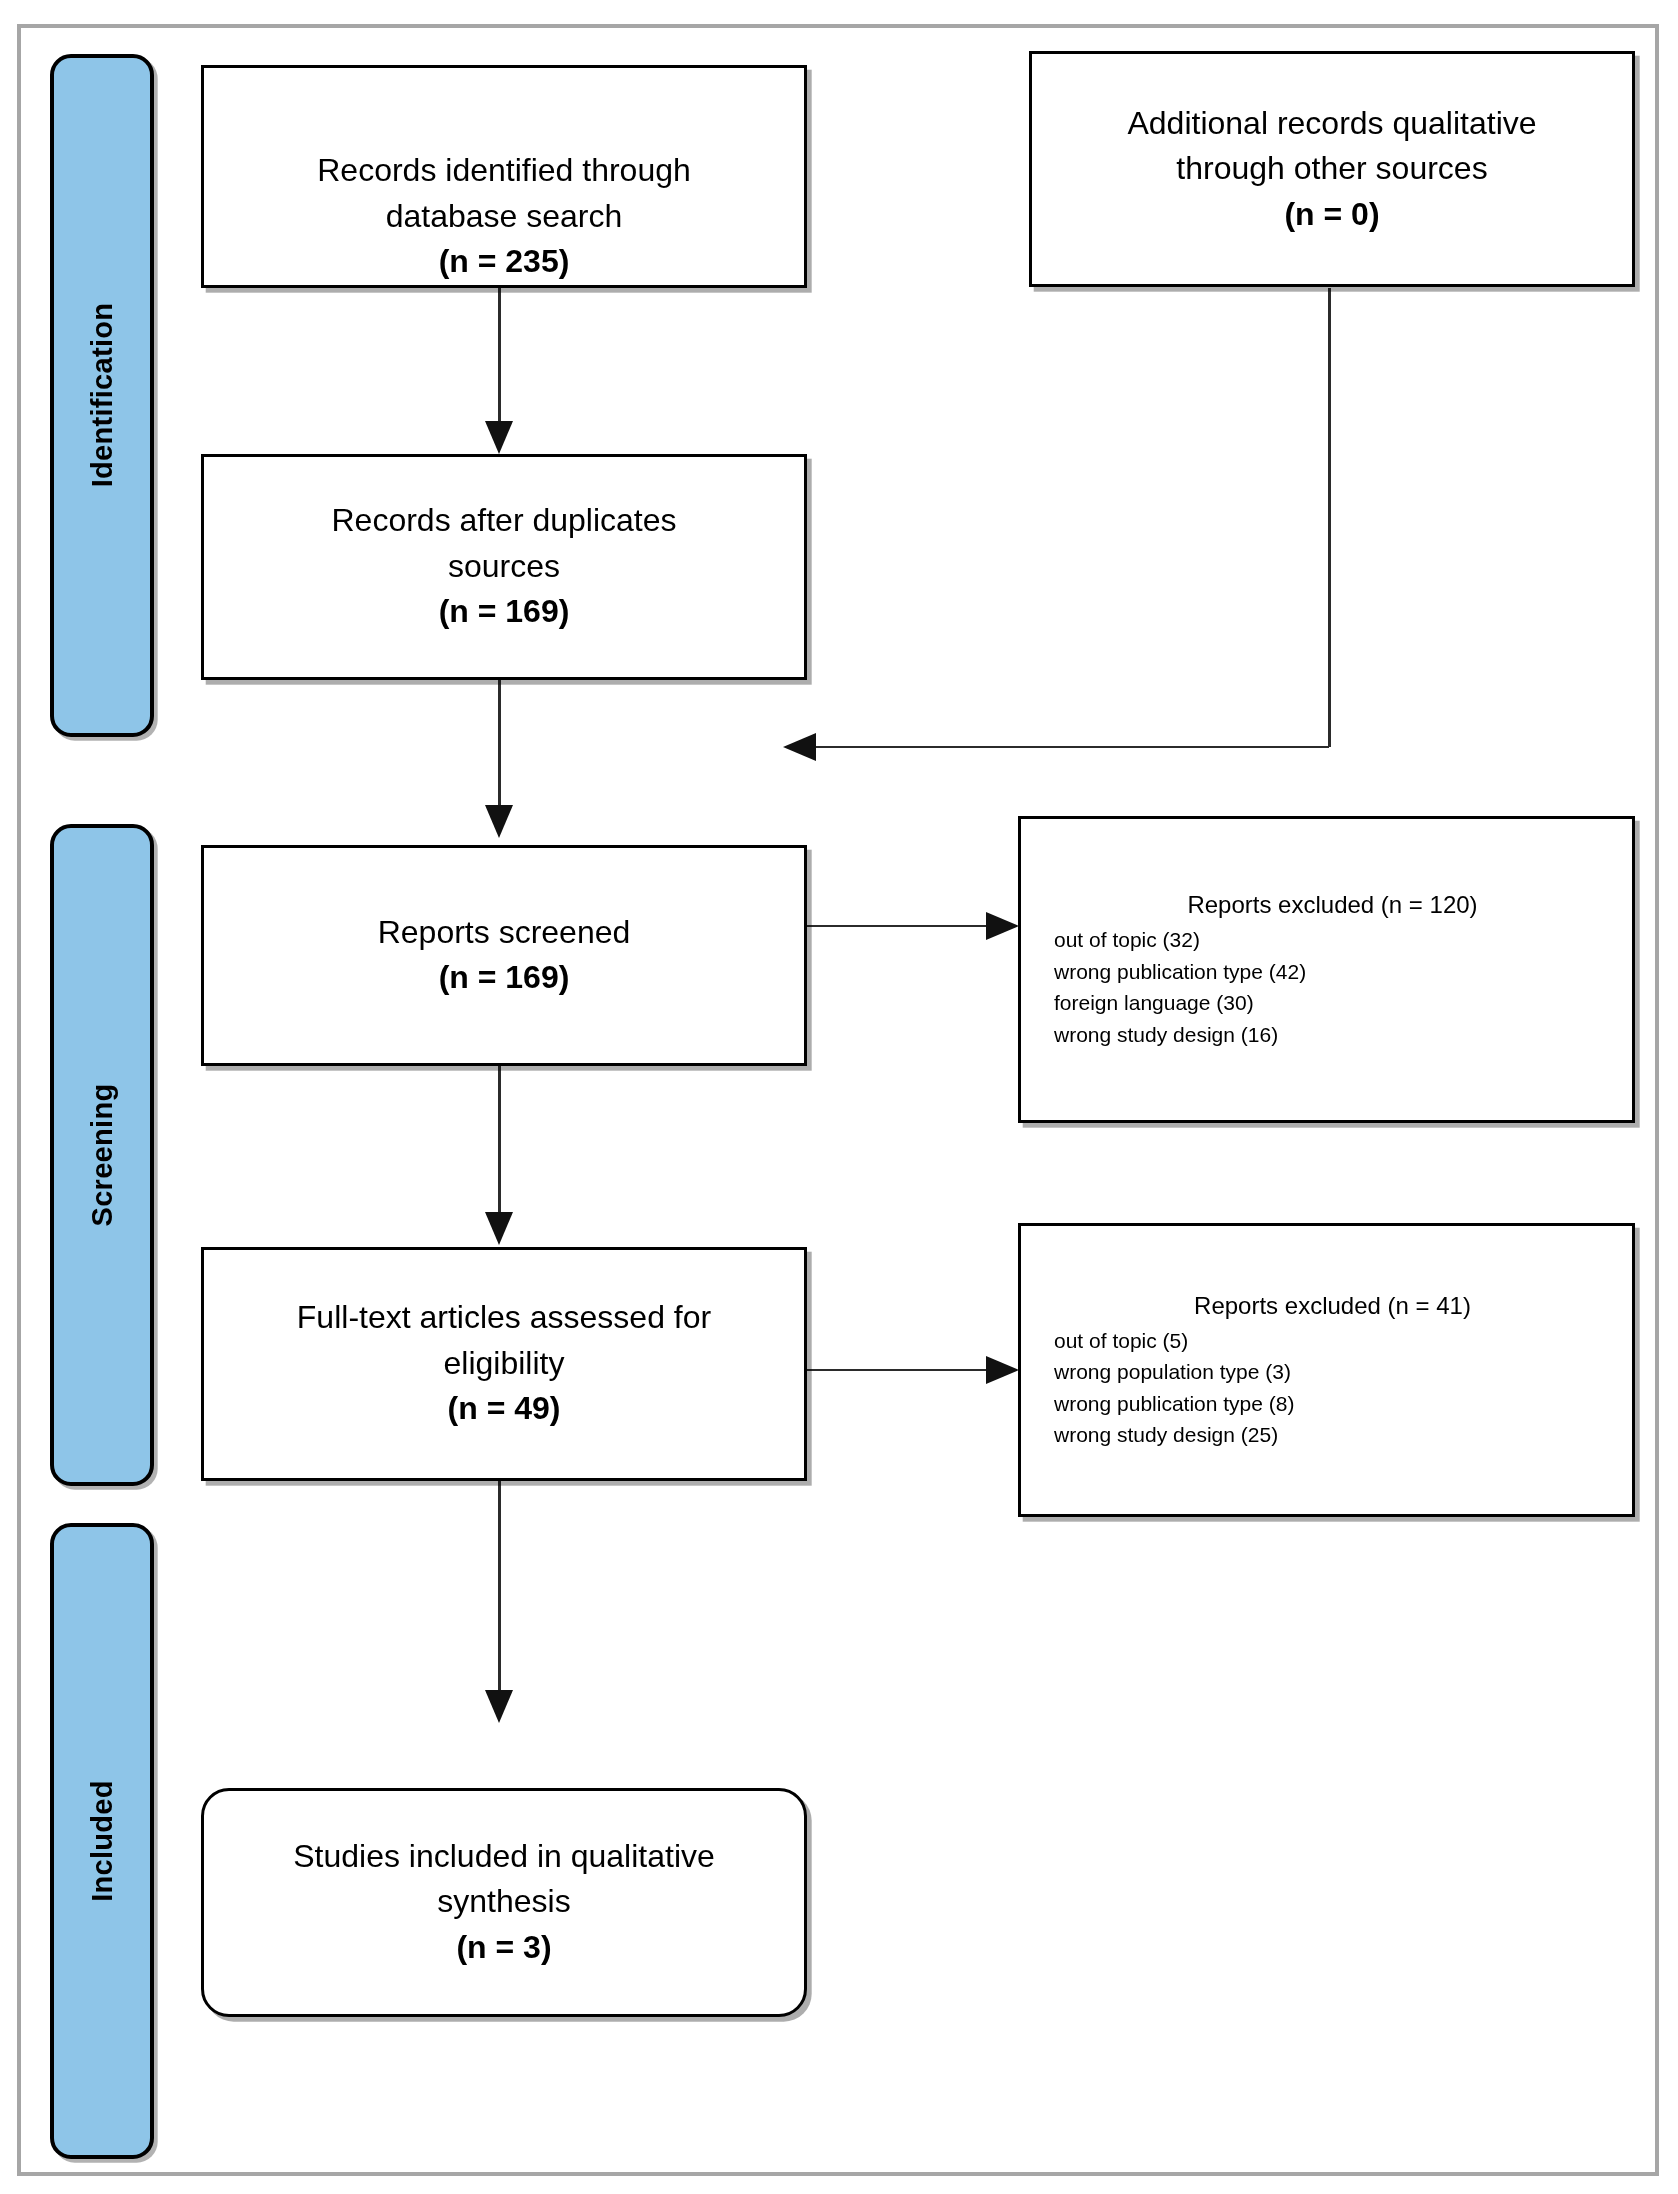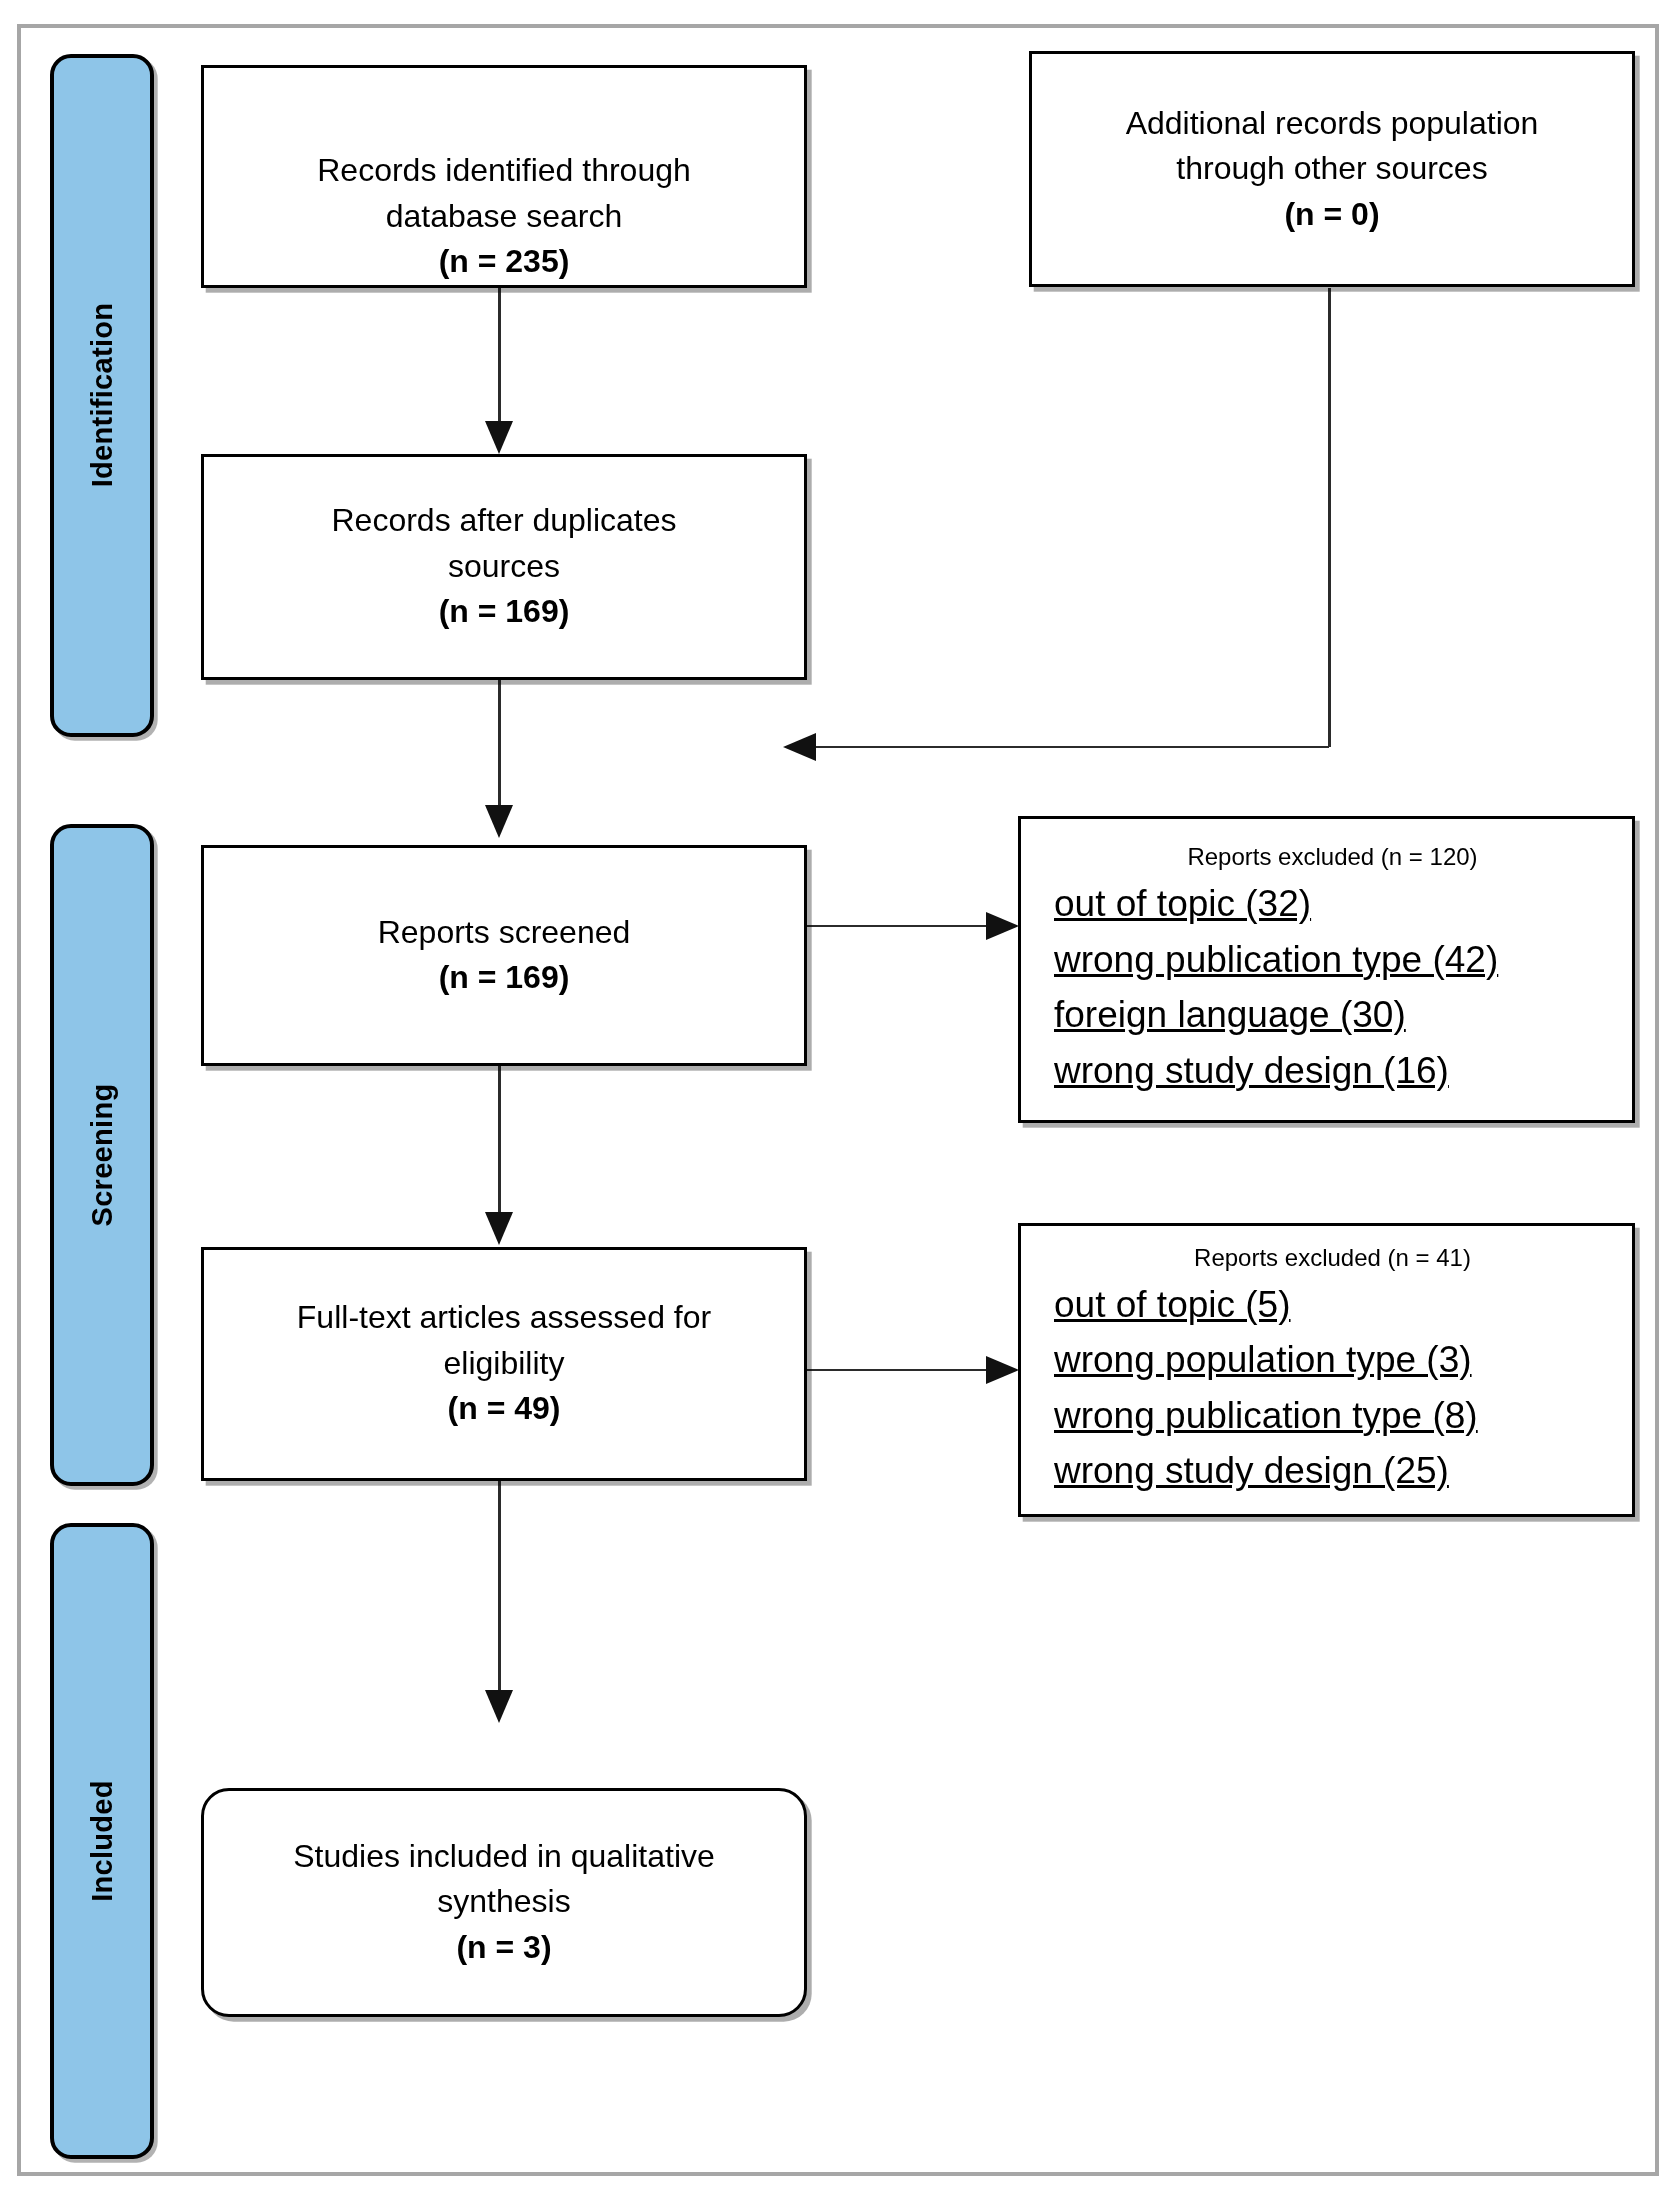--- a/index.html
+++ b/index.html
@@ -74,26 +74,25 @@
   .xbox .xhead{
     font-size:24px;
     font-weight:normal;
     color:#000000;
     text-align:center;
     line-height:1.42;
     white-space:nowrap;
     margin-bottom:2.1px;
   }
   .xbox .xrow{
-    font-size:37px;
+    font-size:21px;
     color:#000000;
     text-align:left;
     line-height:1.50;
     white-space:nowrap;
-    text-decoration:underline;
   }
   
   .vline{position:absolute;background:#2b2b2b;width:2.6px;}
   .hline{position:absolute;background:#2b2b2b;height:2.6px;}
   .arrow-down{
     position:absolute;
     width:0;height:0;
     border-left:14px solid transparent;
     border-right:14px solid transparent;
     border-top:33px solid #111111;
@@ -176,21 +175,21 @@
       <div class="line b">(n = 49)</div>
     </div>
 
     <div class="fbox" style="left:180px;top:1760px;width:606px;height:229px;border-radius:28px;">
       <div class="line">Studies included in qualitative</div>
       <div class="line">synthesis</div>
       <div class="line b">(n = 3)</div>
     </div>
 
     <div class="fbox" style="left:1008px;top:23.6px;width:606px;height:236px;">
-      <div class="line">Additional records population</div>
+      <div class="line">Additional records qualitative</div>
       <div class="line">through other sources</div>
       <div class="line b">(n = 0)</div>
     </div>
 
     <div class="xbox" style="left:997px;top:788px;width:617px;height:307px;">
       <div class="xhead">Reports excluded (n = 120)</div>
       <div class="xrow">out of topic (32)</div>
       <div class="xrow">wrong publication type (42)</div>
       <div class="xrow">foreign language (30)</div>
       <div class="xrow">wrong study design (16)</div>

